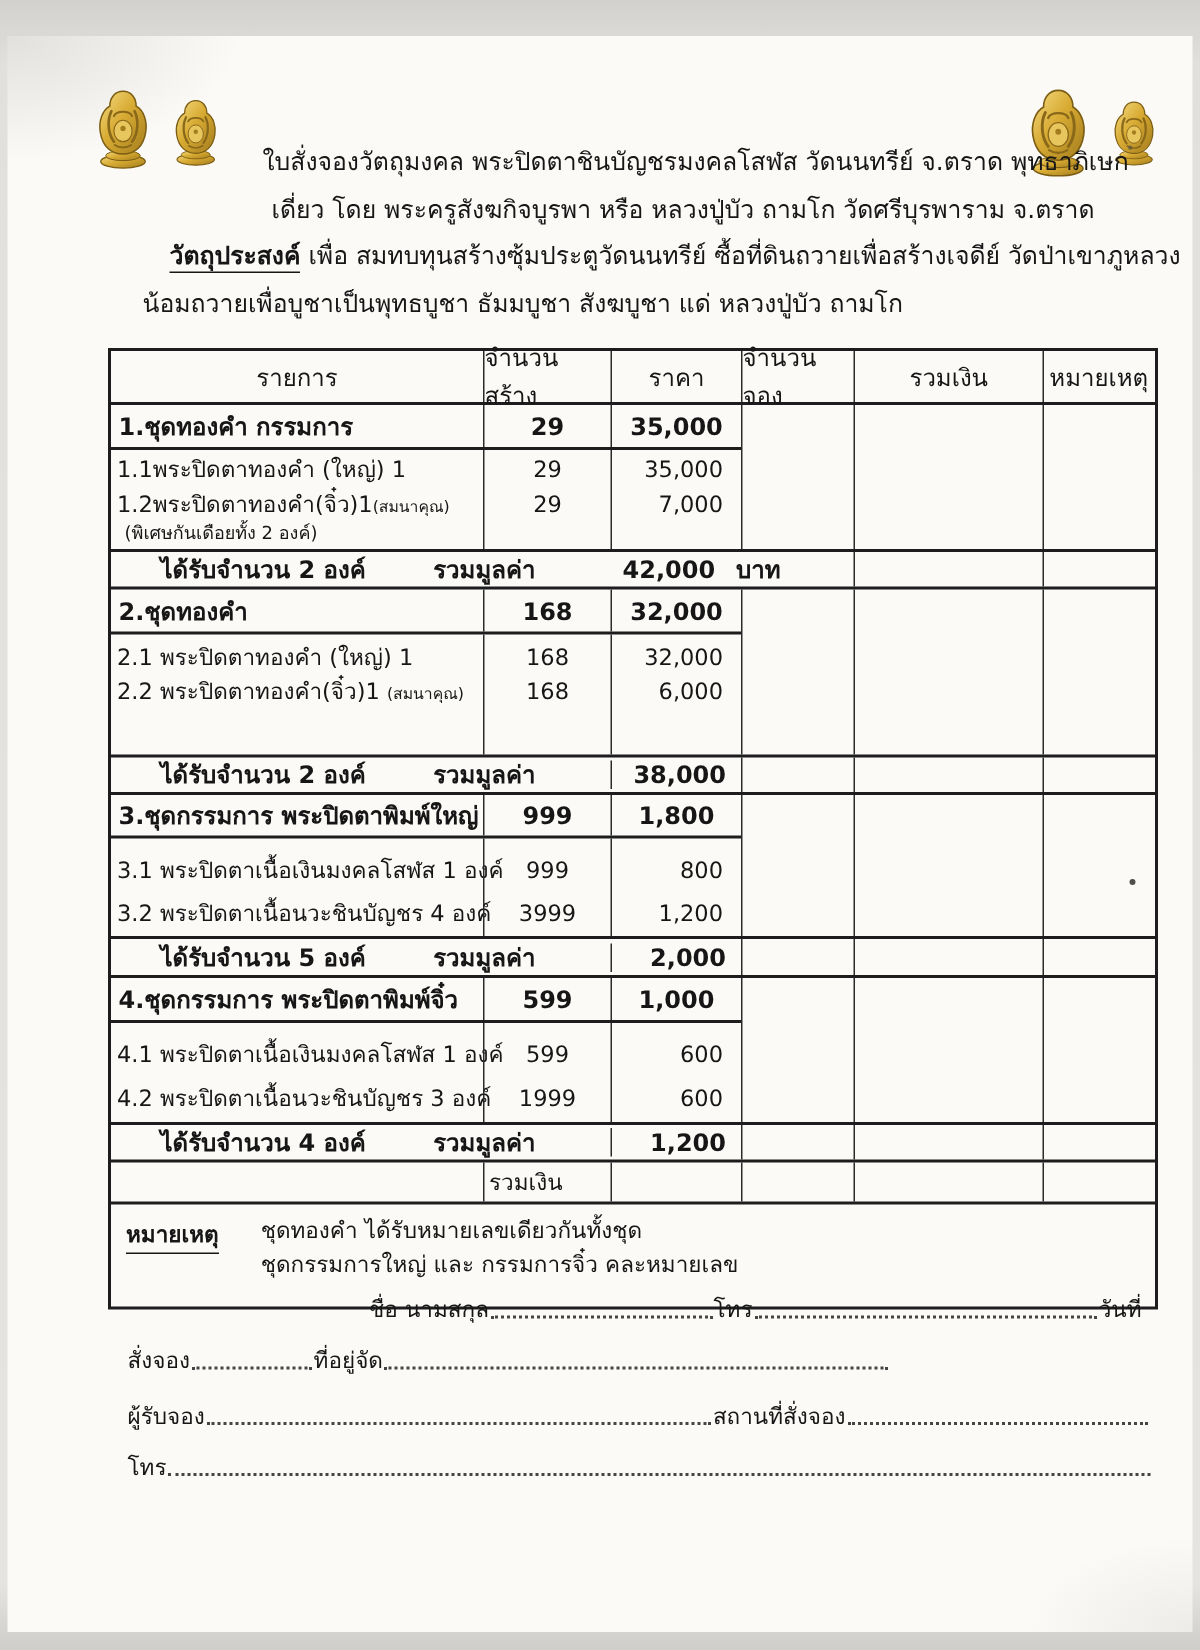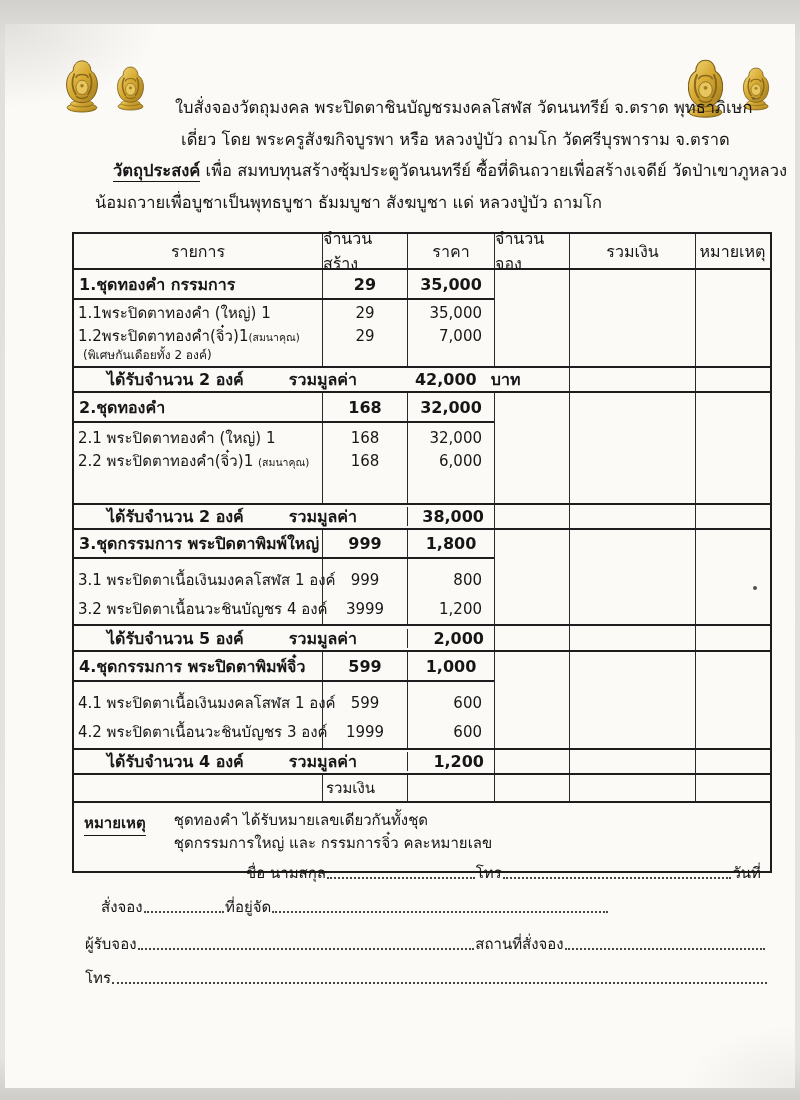--- a/index.html
+++ b/index.html
@@ -306,21 +306,21 @@
     </div>
   </div>
 
   <div class="frow" style="left:241px;top:839px;width:515px">
     <span class="lbl">ชื่อ นามสกุล</span>
     <span class="dots" style="flex-grow:133"></span>
     <span class="lbl">โทร</span>
     <span class="dots" style="flex-grow:206"></span>
     <span class="lbl">วันที่</span>
   </div>
-  <div class="frow" style="left:96px;top:873px;width:508px">
+  <div class="frow" style="left:80px;top:873px;width:508px">
     <span class="lbl">สั่งจอง</span>
     <span class="dots" style="flex-grow:70"></span>
     <span class="lbl">ที่อยู่จัด</span>
     <span class="dots" style="flex-grow:292"></span>
   </div>
   <div class="frow" style="left:80px;top:910px;width:681px">
     <span class="lbl">ผู้รับจอง</span>
     <span class="dots" style="flex-grow:316"></span>
     <span class="lbl">สถานที่สั่งจอง</span>
     <span class="dots" style="flex-grow:188"></span>

